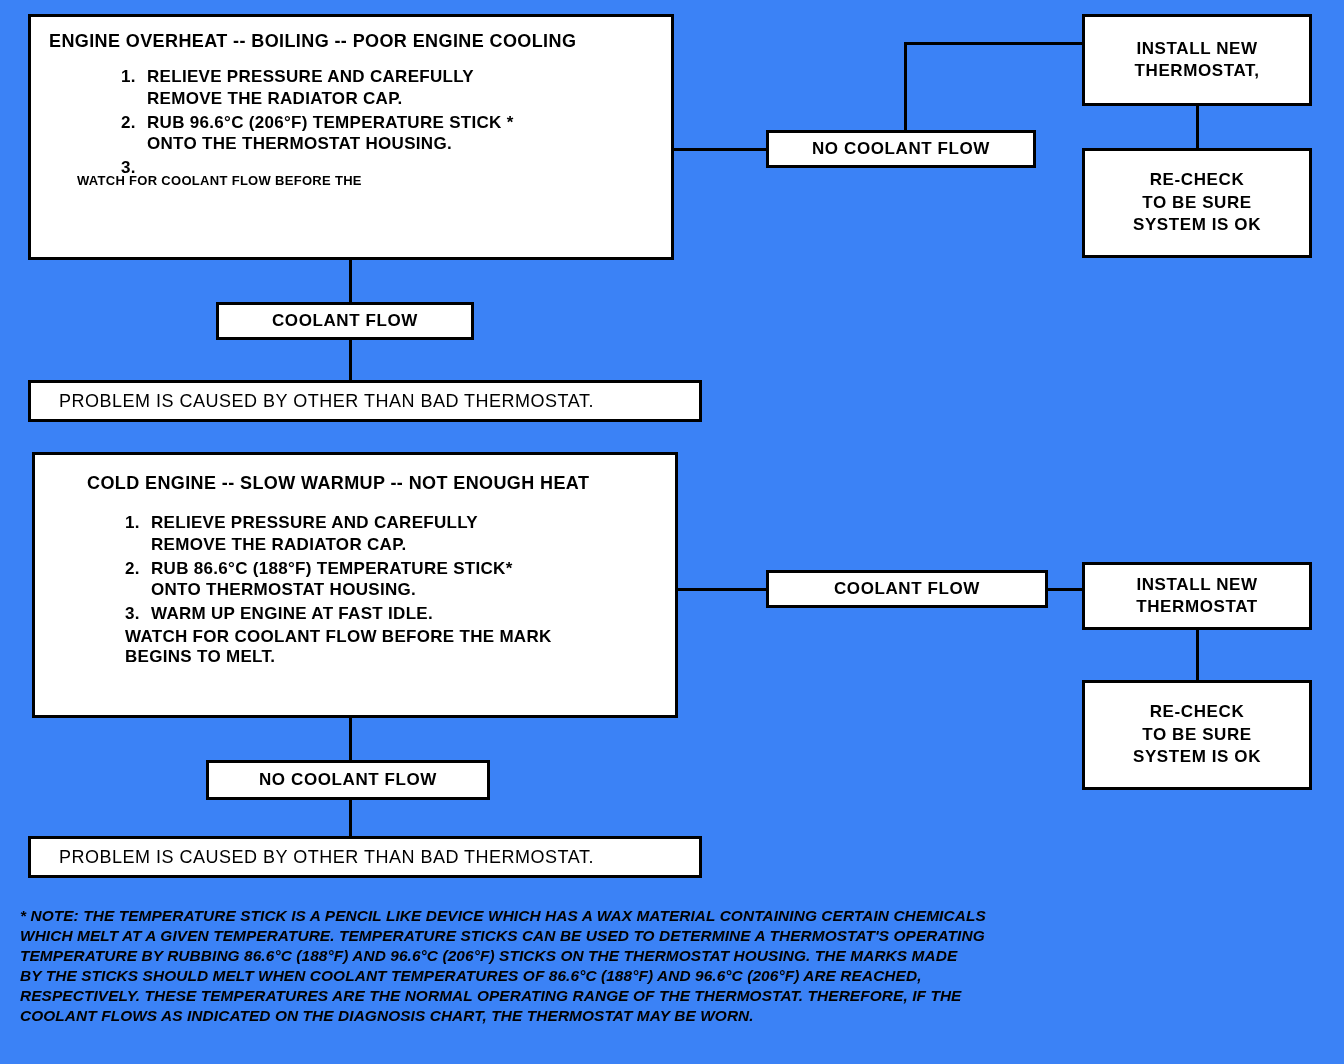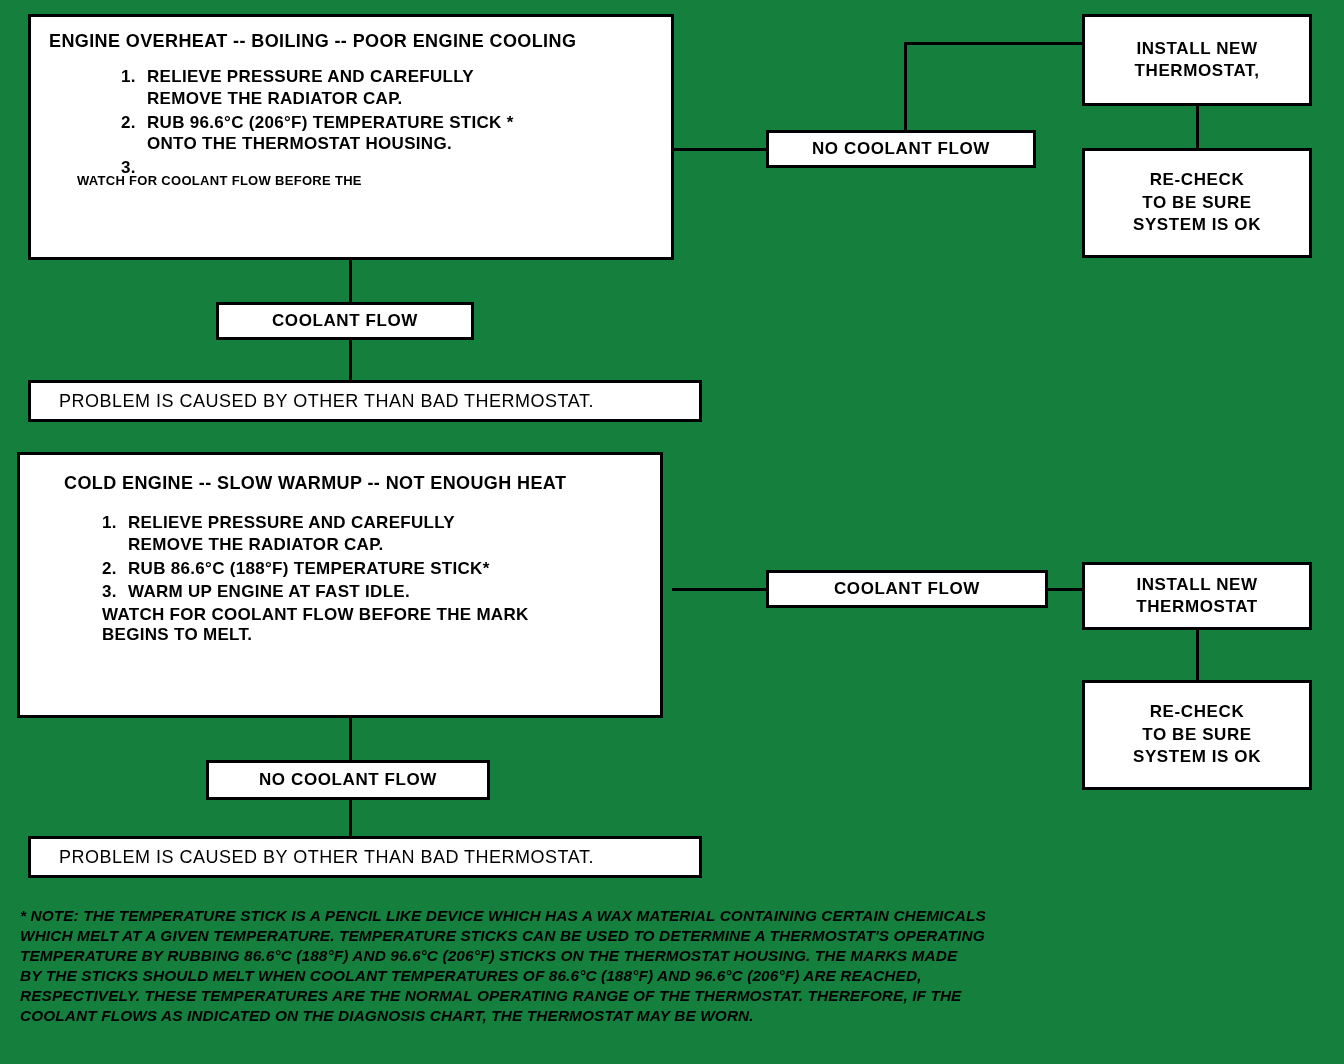--- a/index.html
+++ b/index.html
@@ -9,21 +9,21 @@
     background: #ffffff;
   }
   body {
     font-family: "Liberation Sans", sans-serif;
     color: #000000;
   }
   #canvas {
     position: relative;
     width: 1344px;
     height: 1064px;
-    background: #15803d;
+    background: #3b82f6;
     overflow: hidden;
   }
   
   .box {
     position: absolute;
     box-sizing: border-box;
     background: #ffffff;
     border: 3px solid #000;
     z-index: 3;
   }
@@ -153,31 +153,32 @@
   <div class="line h" style="left:672px; top:588px; width:94px;"></div>
 
   <div class="line h" style="left:1048px; top:588px; width:36px;"></div>
 
   <div class="line v" style="left:1196px; top:630px; height:52px;"></div>
 
   <div class="line v" style="left:349px; top:718px; height:44px;"></div>
 
   <div class="line v" style="left:349px; top:798px; height:40px;"></div>
 
-  <div class="box" style="left:17px; top:452px; width:646px; height:266px; padding:18px 18px;">
+  <div class="box" style="left:32px; top:452px; width:646px; height:266px; padding:18px 26px;">
     <div class="box-title" style="font-size:18px; margin-bottom:18px; margin-left:26px;">COLD ENGINE -- SLOW WARMUP -- NOT ENOUGH HEAT</div>
     <ul class="step-list" style="font-size:17px; margin-left:64px; line-height:1.28;">
       <li>
         <span class="step-num">1.</span>
         <span>RELIEVE PRESSURE AND CAREFULLY</span>
         <span class="step-line2">REMOVE THE RADIATOR CAP.</span>
       </li>
       <li>
         <span class="step-num">2.</span>
         <span>RUB 86.6°C (188°F) TEMPERATURE STICK*</span>
+        <span class="step-line2">ONTO THERMOSTAT HOUSING.</span>
       </li>
       <li>
         <span class="step-num">3.</span>
         <span>WARM UP ENGINE AT FAST IDLE.</span>
       </li>
     </ul>
     <div class="watch" style="font-size:17px; margin-left:64px;">WATCH FOR COOLANT FLOW BEFORE THE MARK</div>
     <div class="watch" style="font-size:17px; margin-left:64px;">BEGINS TO MELT.</div>
   </div>
 

